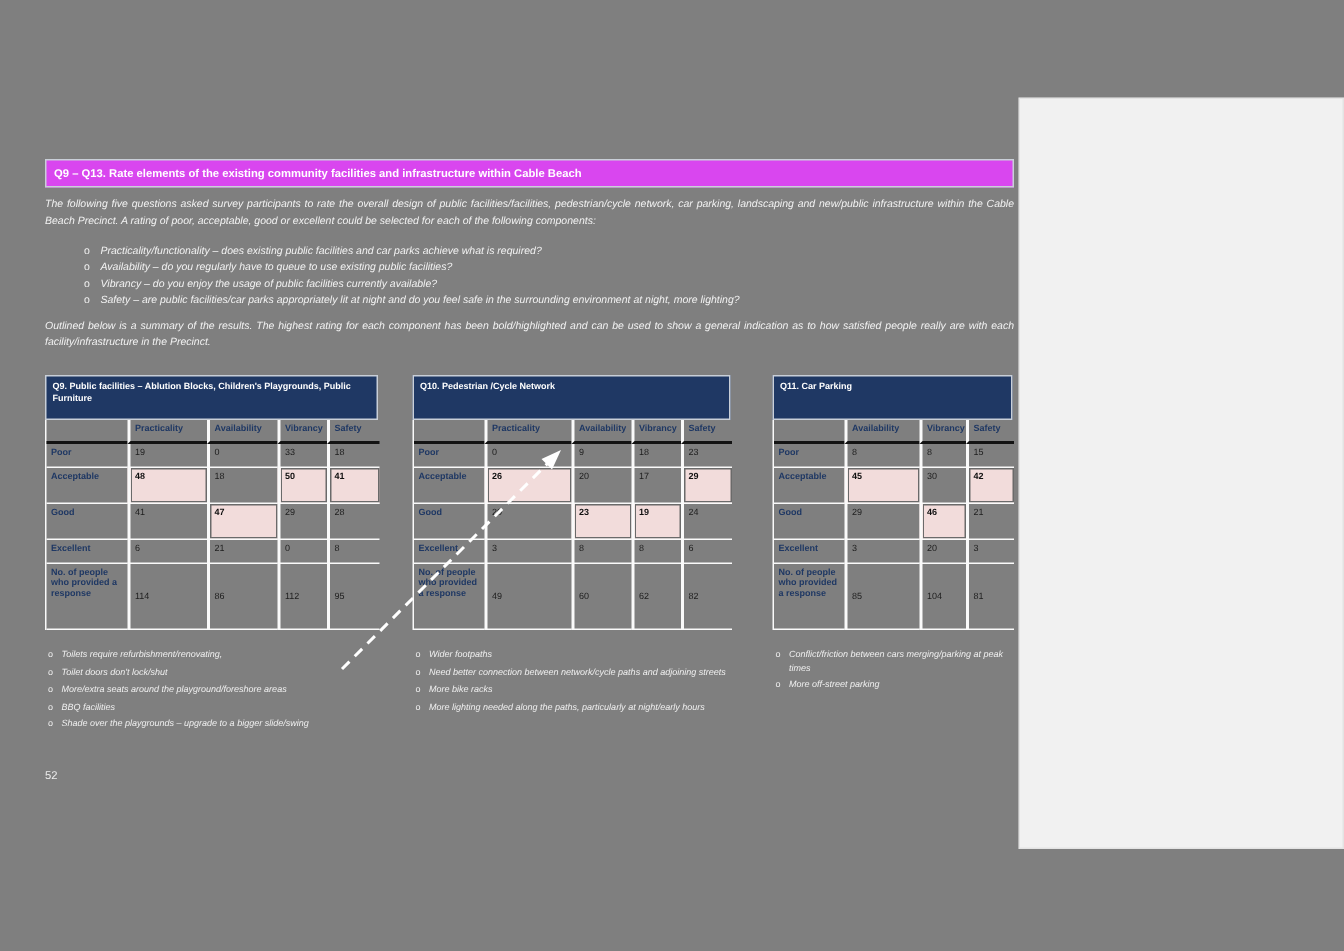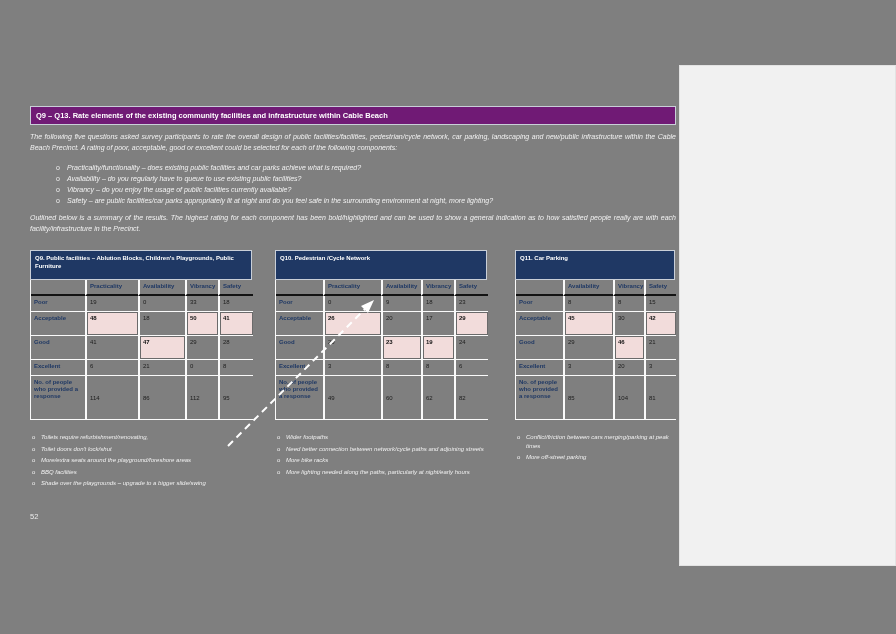--- a/index.html
+++ b/index.html
@@ -7,21 +7,21 @@
     position:relative;width:896px;height:634px;overflow:hidden;
     background:#7f7f7f;
     font-family:"Liberation Sans", sans-serif;
   }
   .side-panel{
     position:absolute;left:679px;top:65px;width:217px;height:501px;
     background:#f1f1f1;box-shadow:inset 0 0 0 1px #e3e3e3;
   }
   .content{position:absolute;left:30px;top:106px;width:646px;}
   .titlebar{
-    background:#701a75;border:1px solid #c9cfd8;color:#ffffff;
+    background:#d946ef;border:1px solid #c9cfd8;color:#ffffff;
     font-weight:bold;font-size:7.5px;line-height:9px;padding:4px 5px;
   }
   .para{
     color:#f2f2f2;font-style:italic;font-size:7px;line-height:10.5px;
     text-align:justify;margin:7px 0 0 0;
   }
   .criteria{list-style:none;margin:9px 0 0 0;padding:0 0 0 26px;}
   .criteria li{
     color:#f2f2f2;font-style:italic;font-size:7px;line-height:11px;
     position:relative;padding-left:11px;

